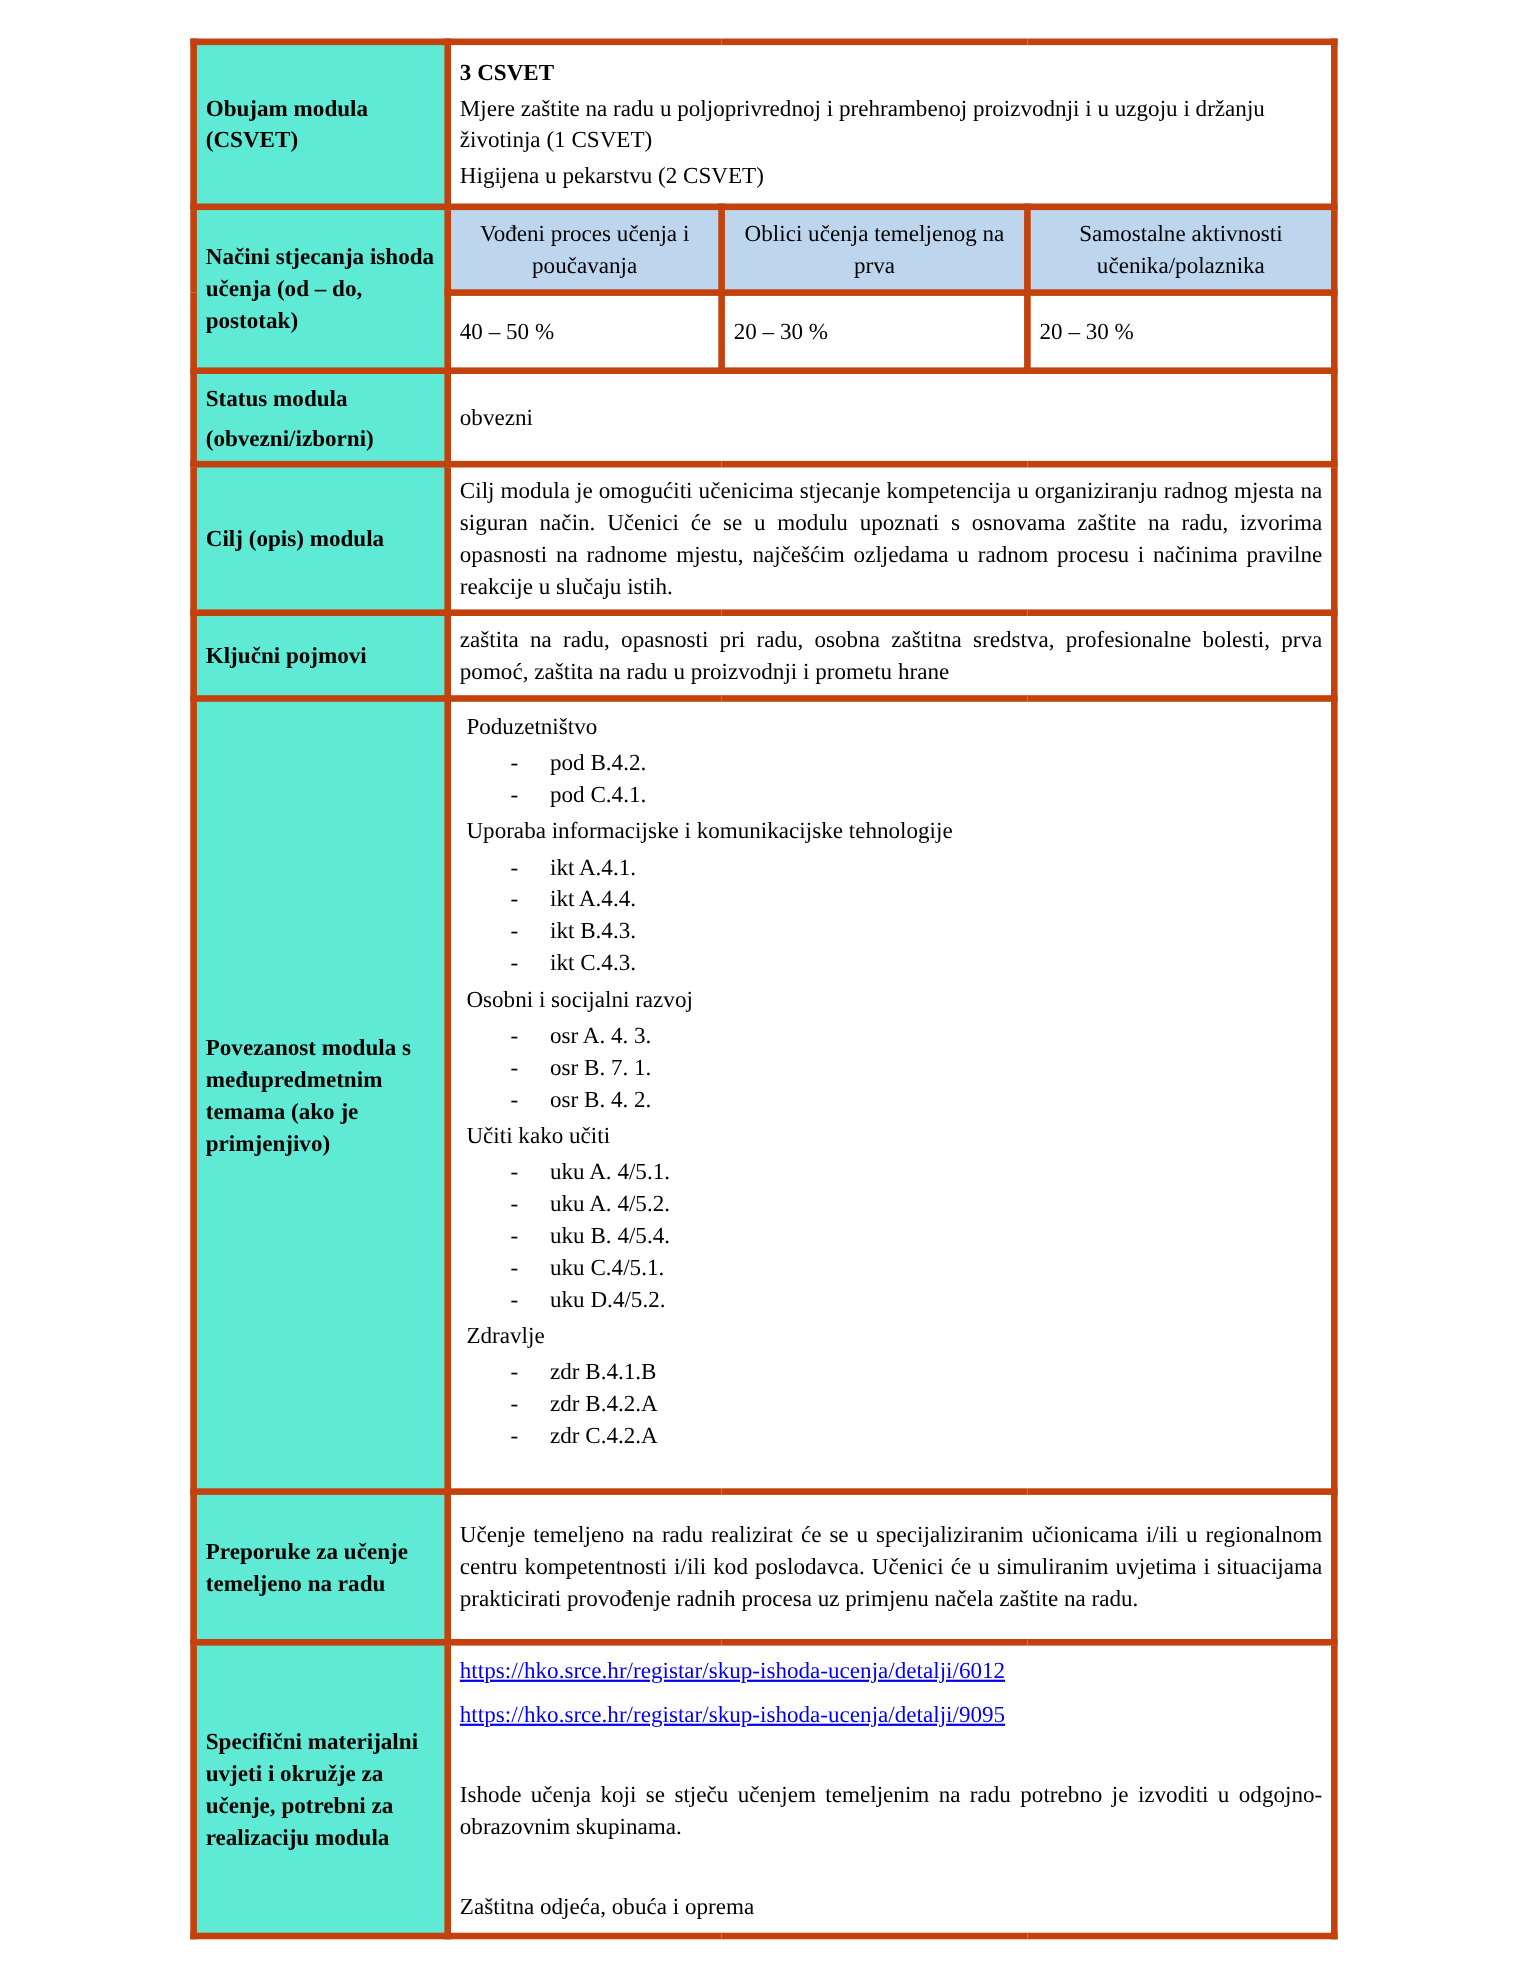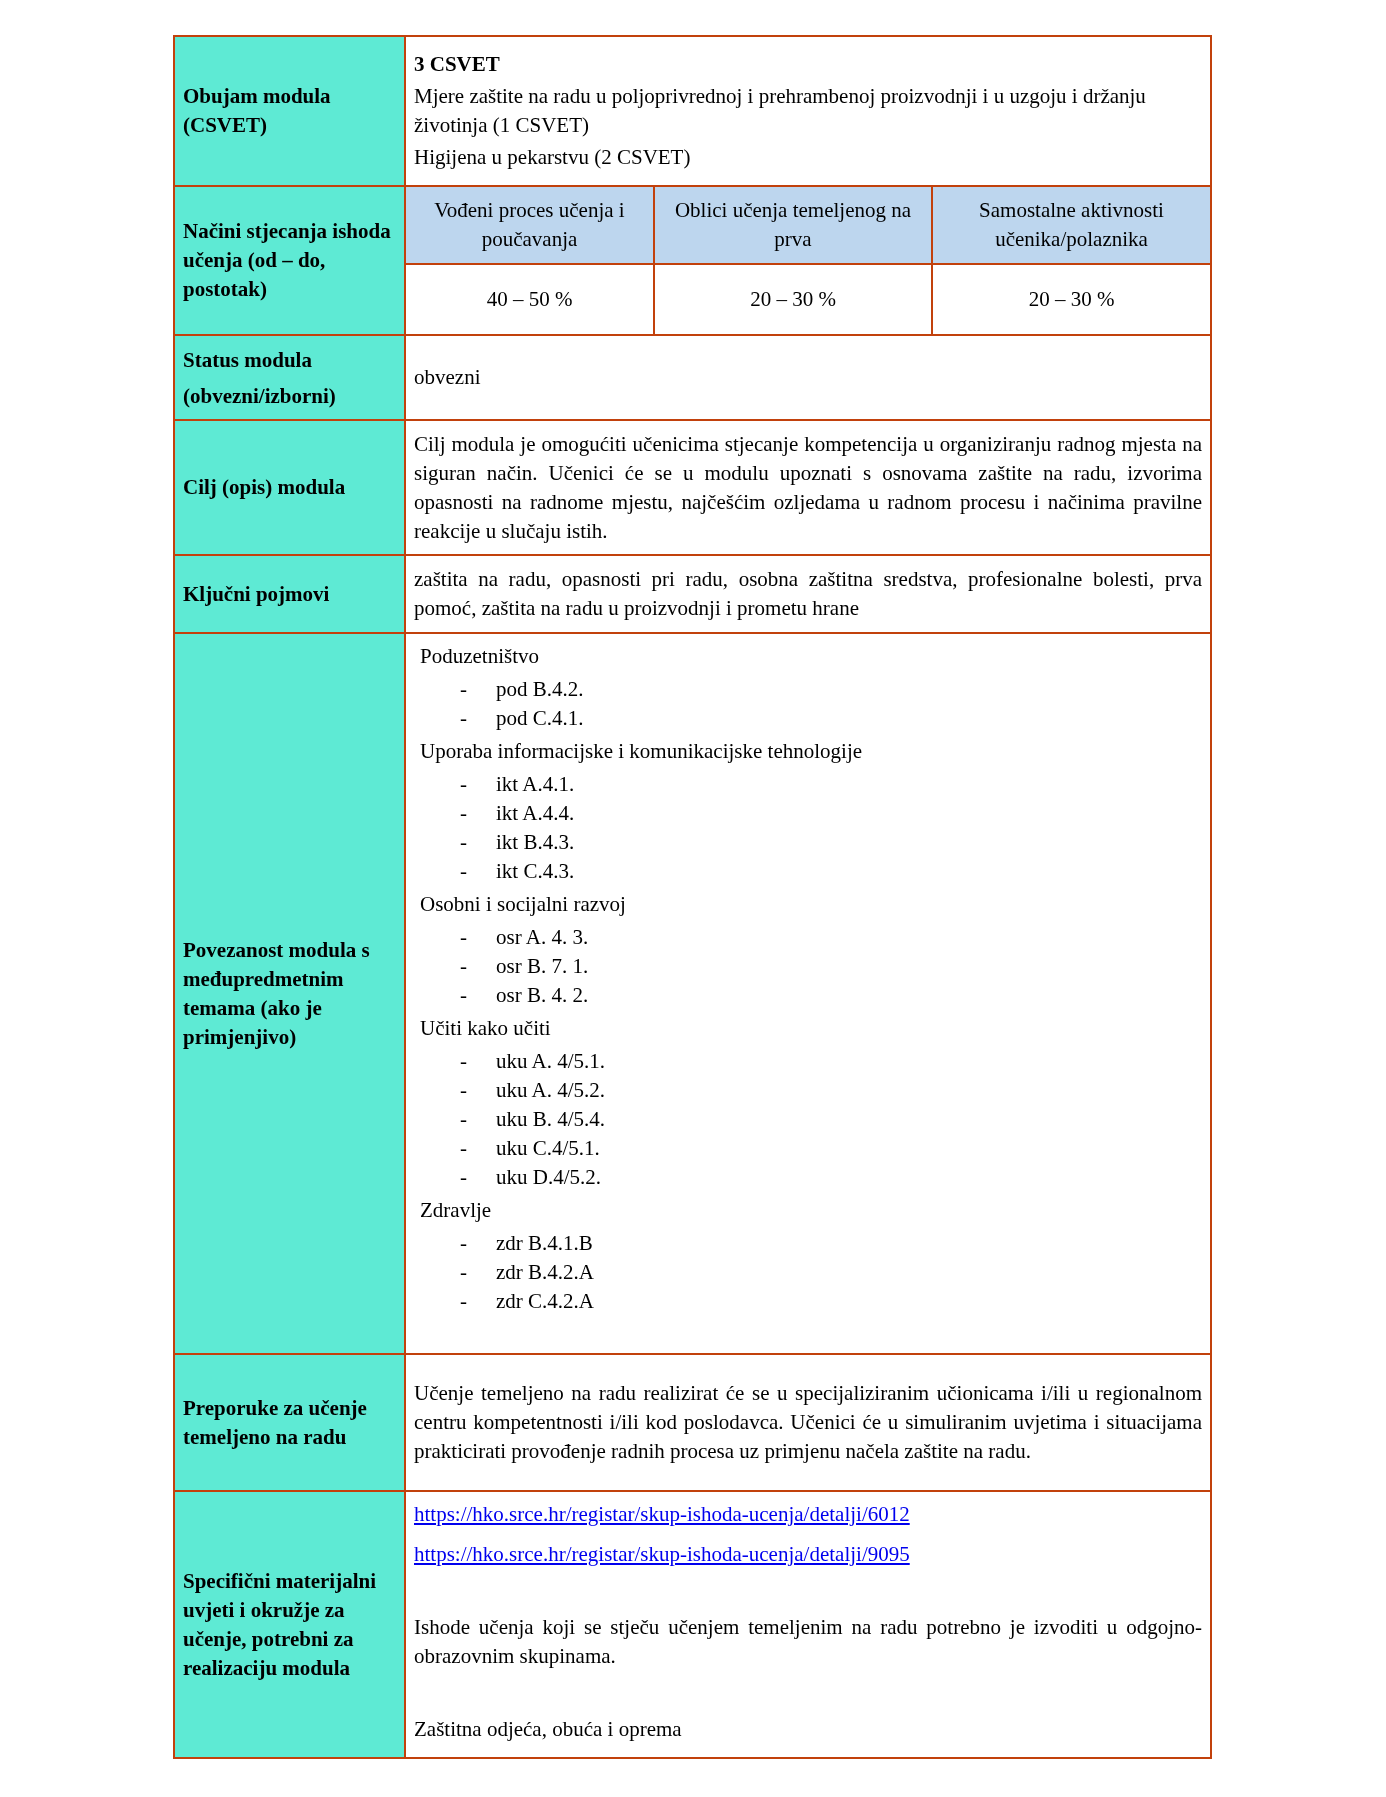--- a/index.html
+++ b/index.html
@@ -1,23 +1,23 @@
 <!DOCTYPE html>
 <html><head>
 <meta charset="utf-8">
 <style>
   html, body { margin: 0; padding: 0; background: #ffffff; }
   body { width: 1386px; height: 1797px; position: relative; font-family: "Liberation Serif", "DejaVu Serif", serif; color: #000; }
   table.module { position: absolute; left: 173px; top: 35px; width: 1037px; border-collapse: collapse; table-layout: fixed; font-size: 21px; line-height: 29px; }
-  table.module td { border: 2px solid #c2410c; vertical-align: middle; padding: 0 8px; }
+  table.module td { border: 6px solid #c2410c; vertical-align: middle; padding: 0 8px; }
   td.label { background: #5eead4; font-weight: bold; width: 215px; padding-left: 6px; }
   td.body { background: #ffffff; }
   .justify { text-align: justify; }
   .sub-head { background: #BDD6EE; font-weight: normal; text-align: center; }
-  .sub-val { text-align: center; }
+  .sub-val { }
   .p { margin: 0; }
   .gap { margin-top: 3px; }
   .topic { margin: 0; padding-left: 6px; }
   ul.codes { list-style: none; margin: 4px 0 4px 0; padding: 0; }
   ul.codes li { position: relative; padding-left: 82px; line-height: 29px; }
   ul.codes li .dash { position: absolute; left: 46px; }
   a.link { color: #0000EE; text-decoration: underline; }
 </style>
 </head>
 <body>

